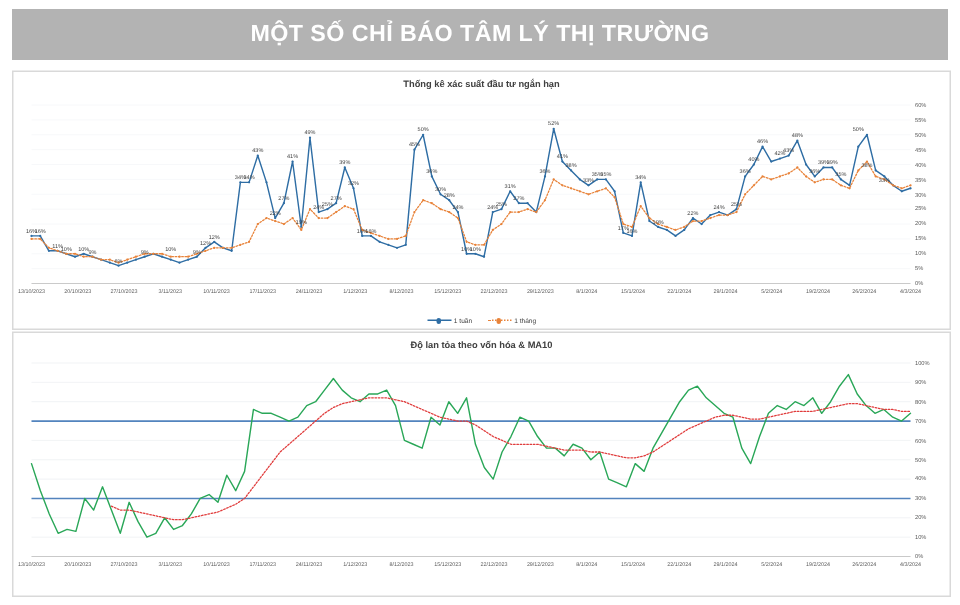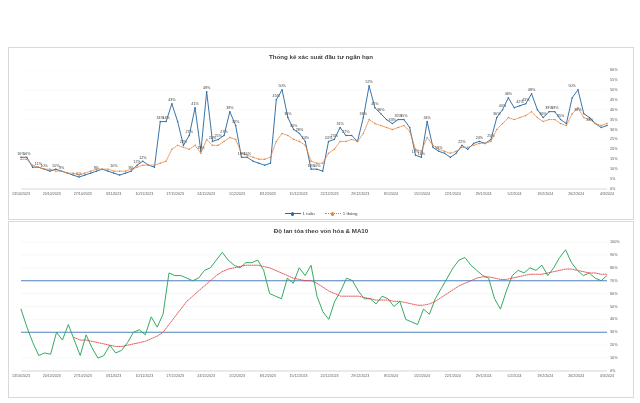--- a/index.html
+++ b/index.html
@@ -68,20 +68,23 @@
     content:"";position:absolute;left:6px;top:-1.6px;width:3.2px;height:3.2px;
     background:#2e6da4;border-radius:50%;
   }
   .lg-line.dash:before{background:#e8833a;}
 </style>
 </head>
 <body>
 
 <div class="page">
 
+  <div class="banner">
+    <div class="banner-title">MỘT SỐ CHỈ BÁO TÂM LÝ THỊ TRƯỜNG</div>
+  </div>
 
   <div class="frame" id="frame1">
     <div class="chart-title">Thống kê xác suất đầu tư ngắn hạn</div>
     <div class="plot" id="plot1">
         <svg width="624" height="171" viewBox="0 0 624 171">
           <line x1="12" y1="141" x2="598" y2="141" stroke="#f4f6f8" stroke-width="0.5"></line>
           <line x1="12" y1="131.08333333333334" x2="598" y2="131.08333333333334" stroke="#f4f6f8" stroke-width="0.5"></line>
           <line x1="12" y1="121.16666666666667" x2="598" y2="121.16666666666667" stroke="#f4f6f8" stroke-width="0.5"></line>
           <line x1="12" y1="111.25" x2="598" y2="111.25" stroke="#f4f6f8" stroke-width="0.5"></line>
           <line x1="12" y1="101.33333333333334" x2="598" y2="101.33333333333334" stroke="#f4f6f8" stroke-width="0.5"></line>

